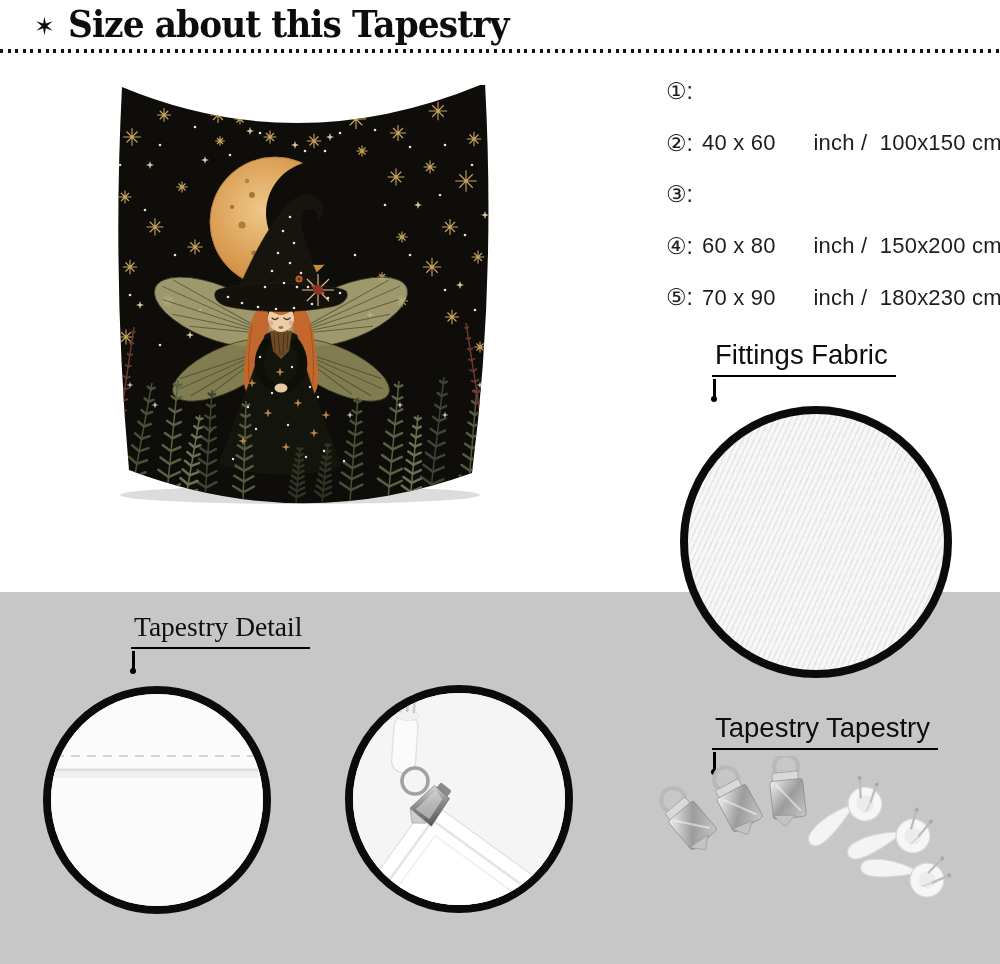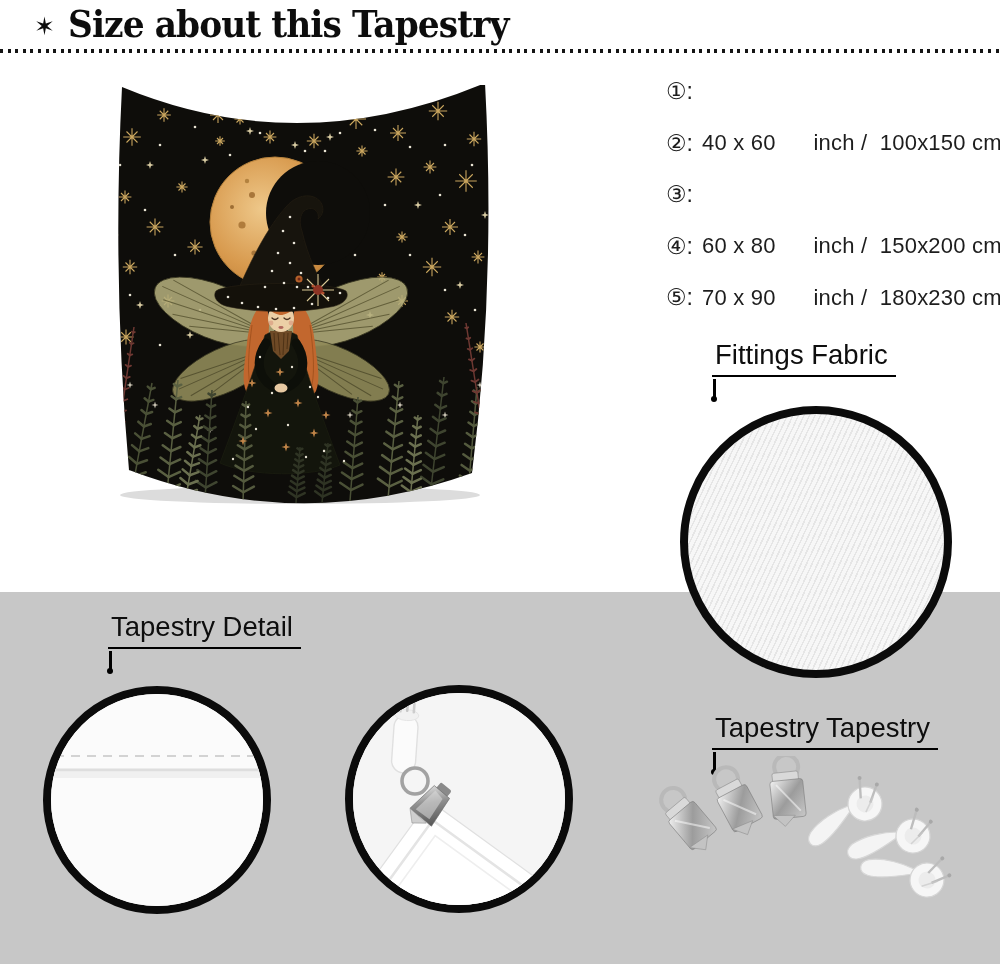--- a/index.html
+++ b/index.html
@@ -600,21 +600,21 @@
   </div>
 </div>
 
 <div class="section-label" style="left:712px;top:339px;">
   <span class="label-underline">Fittings Fabric</span>
   <span class="tick"></span>
   <span class="tick-dot"></span>
 </div>
 <div class="fabric-circle"></div>
 
-<div class="section-label" style="left:108px;top:611px;">
+<div class="section-label" style="left:131px;top:611px;font-family:Liberation Serif, serif;">
   <span class="label-underline">Tapestry Detail</span>
   <span class="tick"></span>
   <span class="tick-dot"></span>
 </div>
 
 <div class="detail-circle" id="detail-circle-seam">
   <svg width="212" height="212" viewBox="0 0 212 212">
     <rect x="0" y="0" width="212" height="212" fill="#fbfbfb"></rect>
     <line x1="4" y1="62" x2="208" y2="62" stroke="#d3d3d3" stroke-width="2.2" stroke-dasharray="9 7"></line>
     <line x1="2" y1="76" x2="210" y2="76" stroke="#dedede" stroke-width="3"></line>

